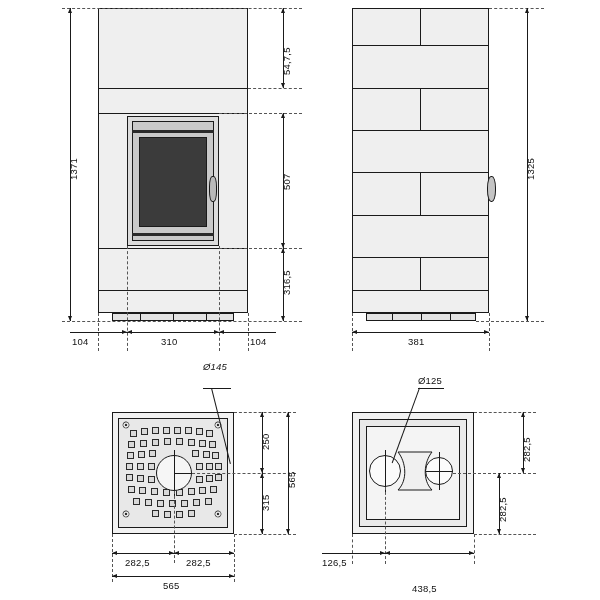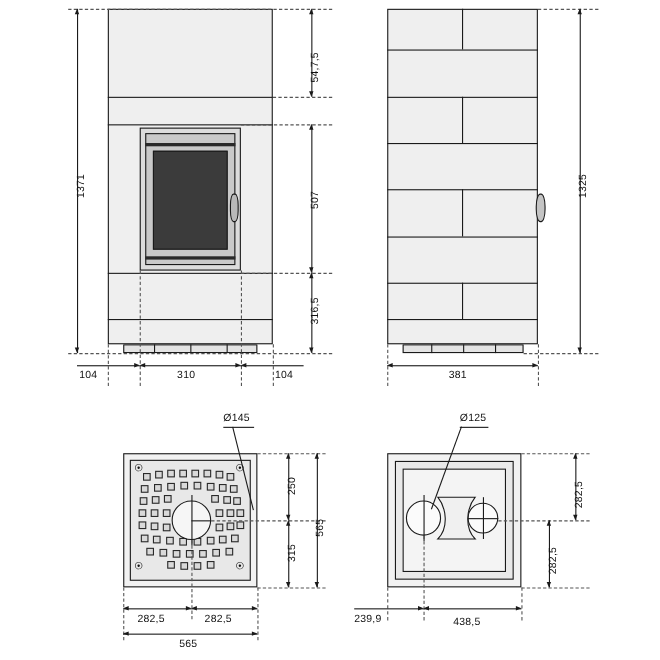--- a/index.html
+++ b/index.html
@@ -193,21 +193,21 @@
 
   <div class="sq" style="left:152px;top:510px;width:7px;height:7px;"></div>
   <div class="sq" style="left:164px;top:511px;width:7px;height:7px;"></div>
   <div class="sq" style="left:176px;top:511px;width:7px;height:7px;"></div>
   <div class="sq" style="left:188px;top:510px;width:7px;height:7px;"></div>
 
   <div class="circ" style="left:156px;top:455px;width:36px;height:36px;background:#f6f6f6;"></div>
   <div class="ln v" style="left:174px;top:450px;height:46px;"></div>
   <div class="ln h" style="left:174px;top:473px;width:18px;"></div>
 
-  <div class="lbl" style="left:203px;top:375px;">Ø145</div>
+  <div class="lbl" style="left:203px;top:361px;font-style:italic;">Ø145</div>
   <div class="leader" style="left:212px;top:388px;width:78px;transform:rotate(76deg);"></div>
   <div class="ln h" style="left:203px;top:388px;width:28px;"></div>
 
   <div class="dash-h" style="left:234px;top:412px;width:62px;"></div>
   <div class="dash-h" style="left:192px;top:473px;width:104px;"></div>
   <div class="dash-h" style="left:234px;top:534px;width:62px;"></div>
 
   <div class="ln v" style="left:262px;top:412px;height:61px;"></div>
   <div class="arrowU" style="left:259.5px;top:412px;"></div>
   <div class="arrowD" style="left:259.5px;top:468px;"></div>
@@ -272,20 +272,20 @@
   <div class="arrowU" style="left:496.5px;top:473px;"></div>
   <div class="arrowD" style="left:496.5px;top:529px;"></div>
   <div class="lbl rot" style="left:497px;top:522px;">282,5</div>
 
   <div class="dash-v" style="left:352px;top:534px;height:30px;"></div>
   <div class="dash-v" style="left:385px;top:487px;height:77px;"></div>
   <div class="dash-v" style="left:474px;top:534px;height:30px;"></div>
 
   <div class="ln h" style="left:322px;top:553px;width:63px;"></div>
   <div class="arrowR" style="left:380px;top:550.5px;"></div>
-  <div class="lbl" style="left:322px;top:557px;">239,9</div>
+  <div class="lbl" style="left:322px;top:557px;">126,5</div>
 
   <div class="ln h" style="left:385px;top:553px;width:89px;"></div>
   <div class="arrowL" style="left:385px;top:550.5px;"></div>
   <div class="arrowR" style="left:469px;top:550.5px;"></div>
-  <div class="lbl" style="left:412px;top:560px;">438,5</div>
+  <div class="lbl" style="left:412px;top:583px;">438,5</div>
 
 </div>
 
 </body></html>

